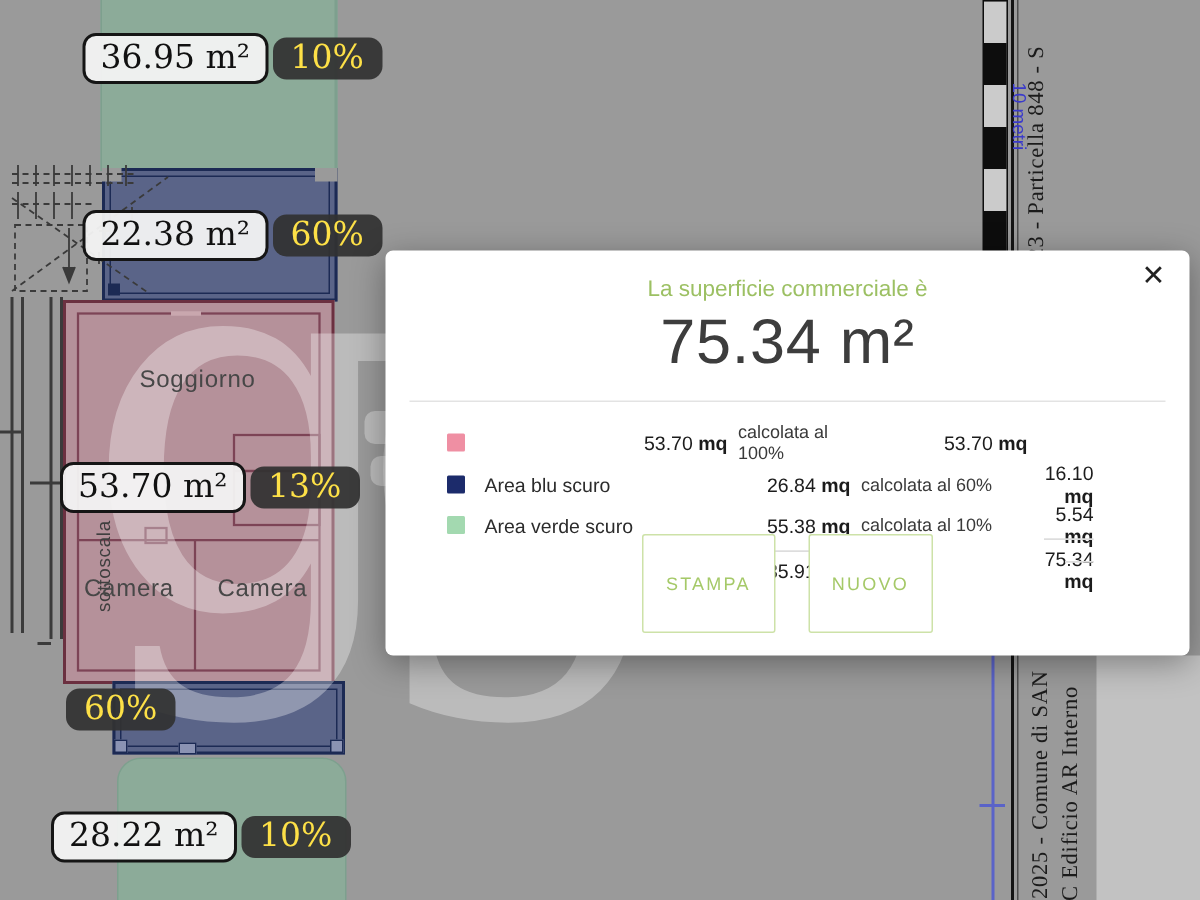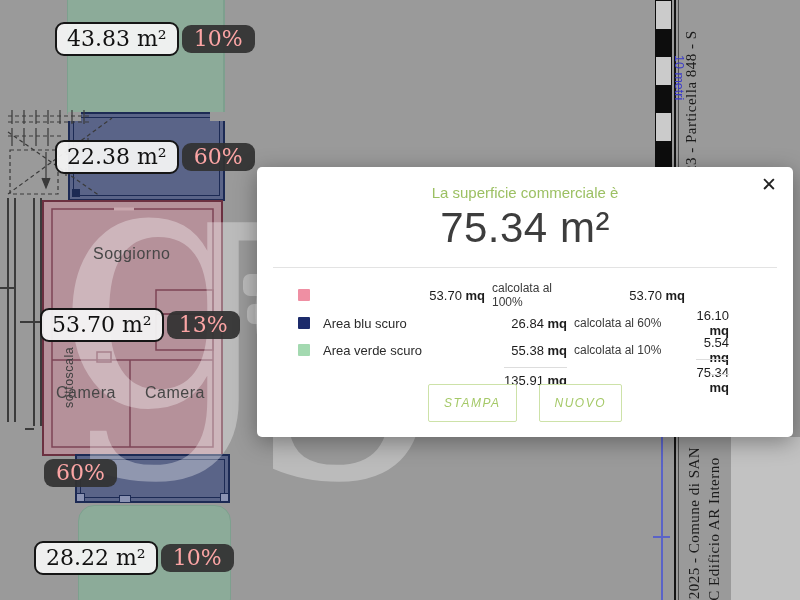--- a/index.html
+++ b/index.html
@@ -46,21 +46,21 @@
 
   
   .room{position:absolute;z-index:4;font-size:16px;color:#474747;letter-spacing:.5px;text-align:left;}
 
   
   .al{position:absolute;z-index:5;display:flex;align-items:center;gap:3px;}
   .al .pill{background:rgba(243,243,243,.95);border:2px solid #151515;border-radius:9px;
             padding:1px 10px;font-family:"DejaVu Serif",serif;font-size:22px;color:#111;
             line-height:1.25;white-space:nowrap;}
   .al .badge{background:rgba(50,50,50,.93);border-radius:9px;padding:2px 12px;
-             font-family:"DejaVu Serif",serif;font-size:22px;color:#fca5a5;line-height:1.1;}
+             font-family:"DejaVu Serif",serif;font-size:22px;color:#fde047;line-height:1.1;}
   #al1{left:55px;top:22px;} #al2{left:55px;top:140px;} #al3{left:40px;top:308px;}
   #al4{left:44px;top:459px;} #al5{left:34px;top:541px;justify-content:flex-end;}
 
   
   #scale-bar{position:absolute;left:655px;top:0;width:17px;height:436px;z-index:2;
      background:repeating-linear-gradient(to bottom,#cbcbcb 0 28px,#0d0d0d 28px 56px);
      border:1px solid #0d0d0d;}
   #frame-line1{position:absolute;left:674px;top:0;width:2px;height:600px;background:#141414;z-index:2;}
   #frame-line2{position:absolute;left:678px;top:0;width:1px;height:600px;background:#4e4e4e;z-index:2;}
   #dim-line{position:absolute;left:661px;top:437px;width:1.5px;height:163px;background:#5a63c8;z-index:2;}
@@ -88,22 +88,22 @@
   .mrow .sw{width:12px;height:12px;border-radius:1px;}
   .mrow .lbl{padding-left:8px;color:#2b2b2b;}
   .mrow .mid{text-align:right;}
   .mrow .calc{padding-left:7px;font-size:12px;color:#3a3a3a;}
   .mrow .fin{text-align:right;}
   .unit{font-weight:bold;}
   .totrow{margin-top:3px;}
   .totrow .mid span,.totrow .fin span{border-top:1px solid #ddd;padding-top:5px;}
   #modal-buttons{position:absolute;left:0;right:0;bottom:15px;display:flex;justify-content:center;gap:22px;}
   .mbtn{background:#fff;border:1px solid #cde2a8;color:#a5c968;font-size:12px;
-        letter-spacing:1.5px;padding:11px 15px;border-radius:2px;cursor:pointer;
-        font-family:"Liberation Sans",sans-serif;font-style:italic;}
+        letter-spacing:1.5px;padding:25px 15px;border-radius:2px;cursor:pointer;
+        font-family:"Liberation Sans",sans-serif;}
 </style>
 </head>
 <body>
 
 <div id="canvas">
 
   <div class="zone" id="green-top"></div>
   <div class="zone" id="blue-top">
     <div class="inner"></div>
     <div class="notch n1"></div>
@@ -177,21 +177,21 @@
   <div class="wm" id="wm1">g</div>
   <div class="wm" id="wm2">g</div>
   <div class="wmdot" style="left:243px;top:274px;width:22px;height:22px;"></div>
   <div class="wmdot" style="left:247px;top:304px;width:20px;height:20px;"></div>
 
   <div class="room" style="left:93px;top:245px;width:80px;">Soggiorno</div>
   <div class="room" style="left:56px;top:384px;width:62px;">Camera</div>
   <div class="room" style="left:145px;top:384px;width:62px;">Camera</div>
 
   <div class="al" id="al1">
-    <span class="pill">43.83 m²</span>
+    <span class="pill">36.95 m²</span>
     <span class="badge">10%</span>
   </div>
   <div class="al" id="al2">
     <span class="pill">22.38 m²</span>
     <span class="badge">60%</span>
   </div>
   <div class="al" id="al3">
     <span class="pill">53.70 m²</span>
     <span class="badge">13%</span>
   </div>

